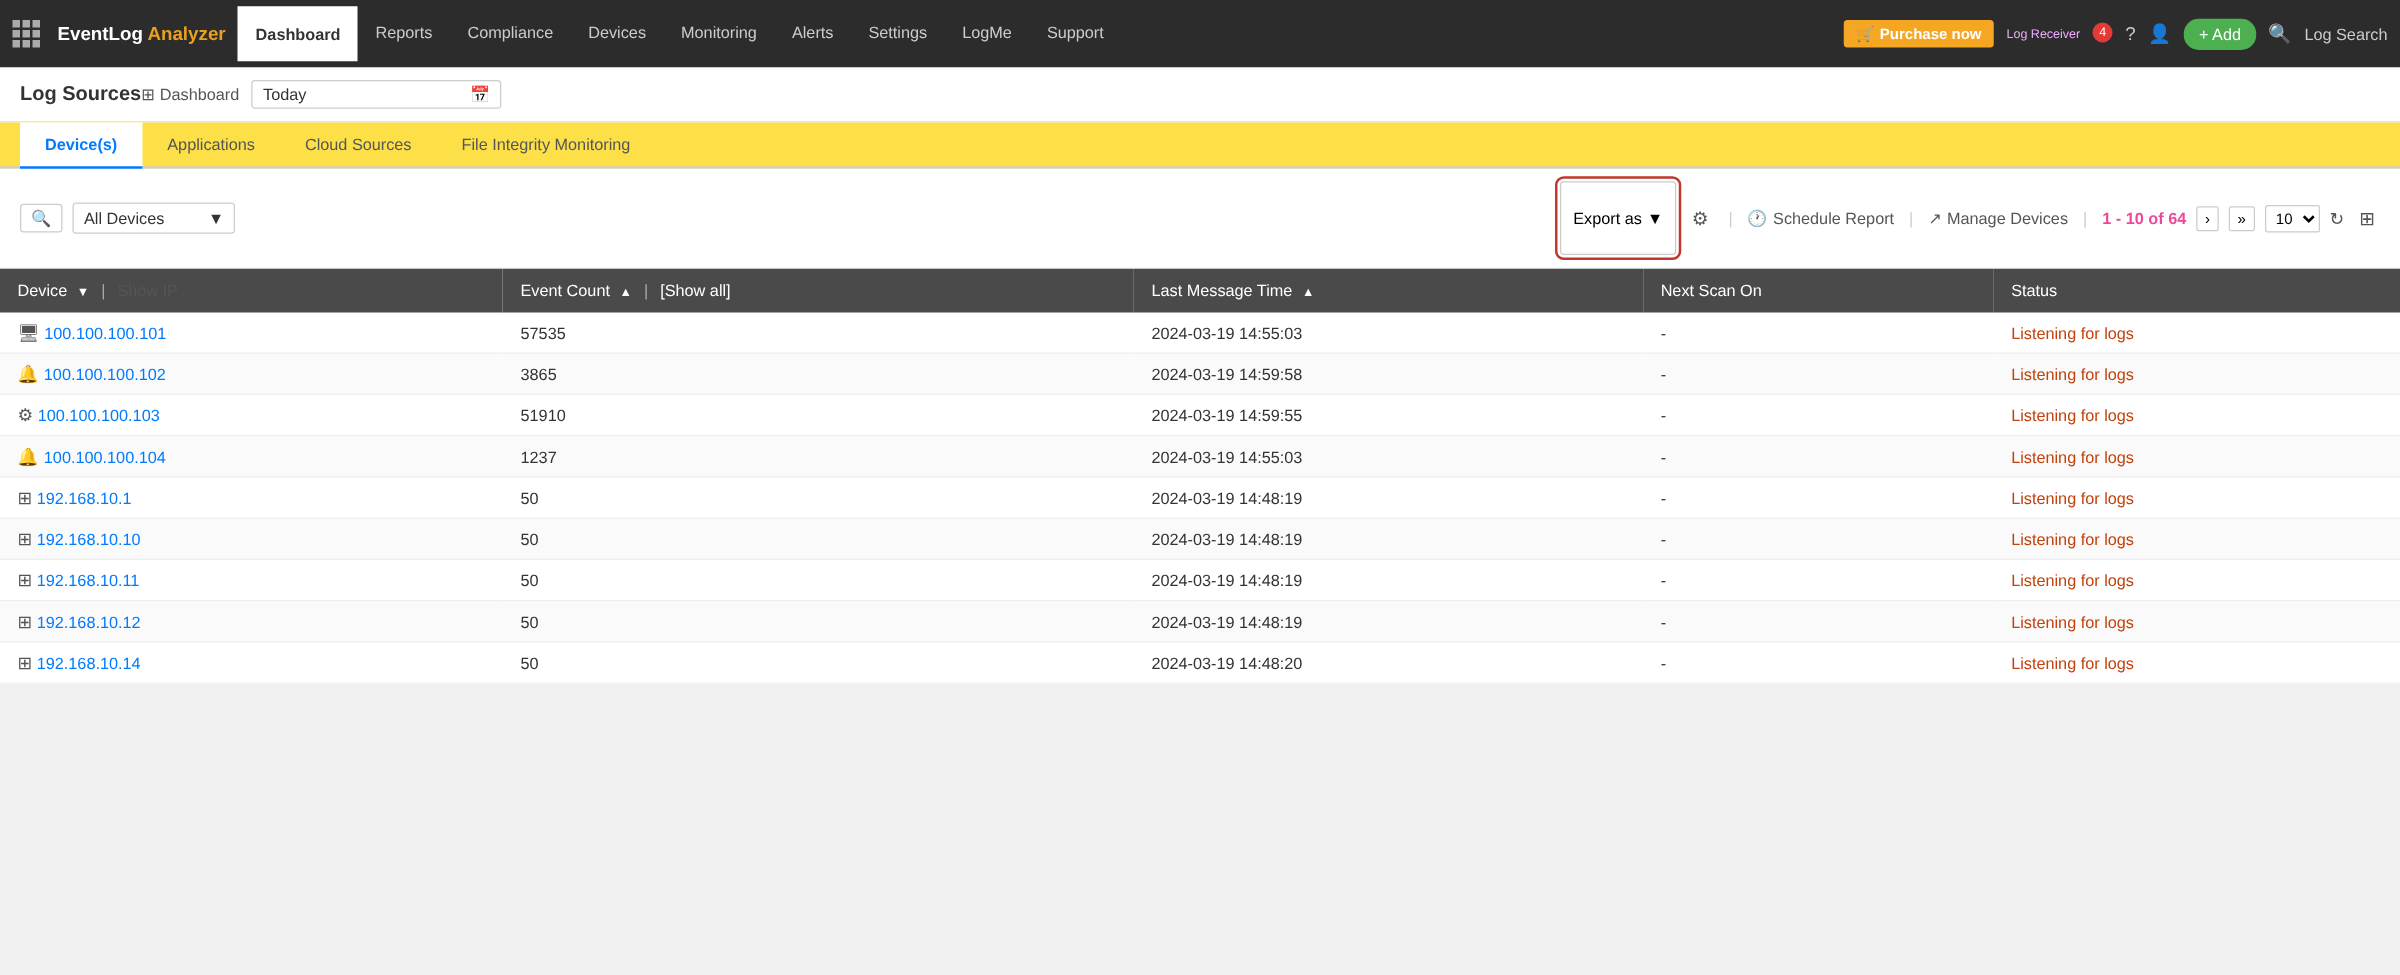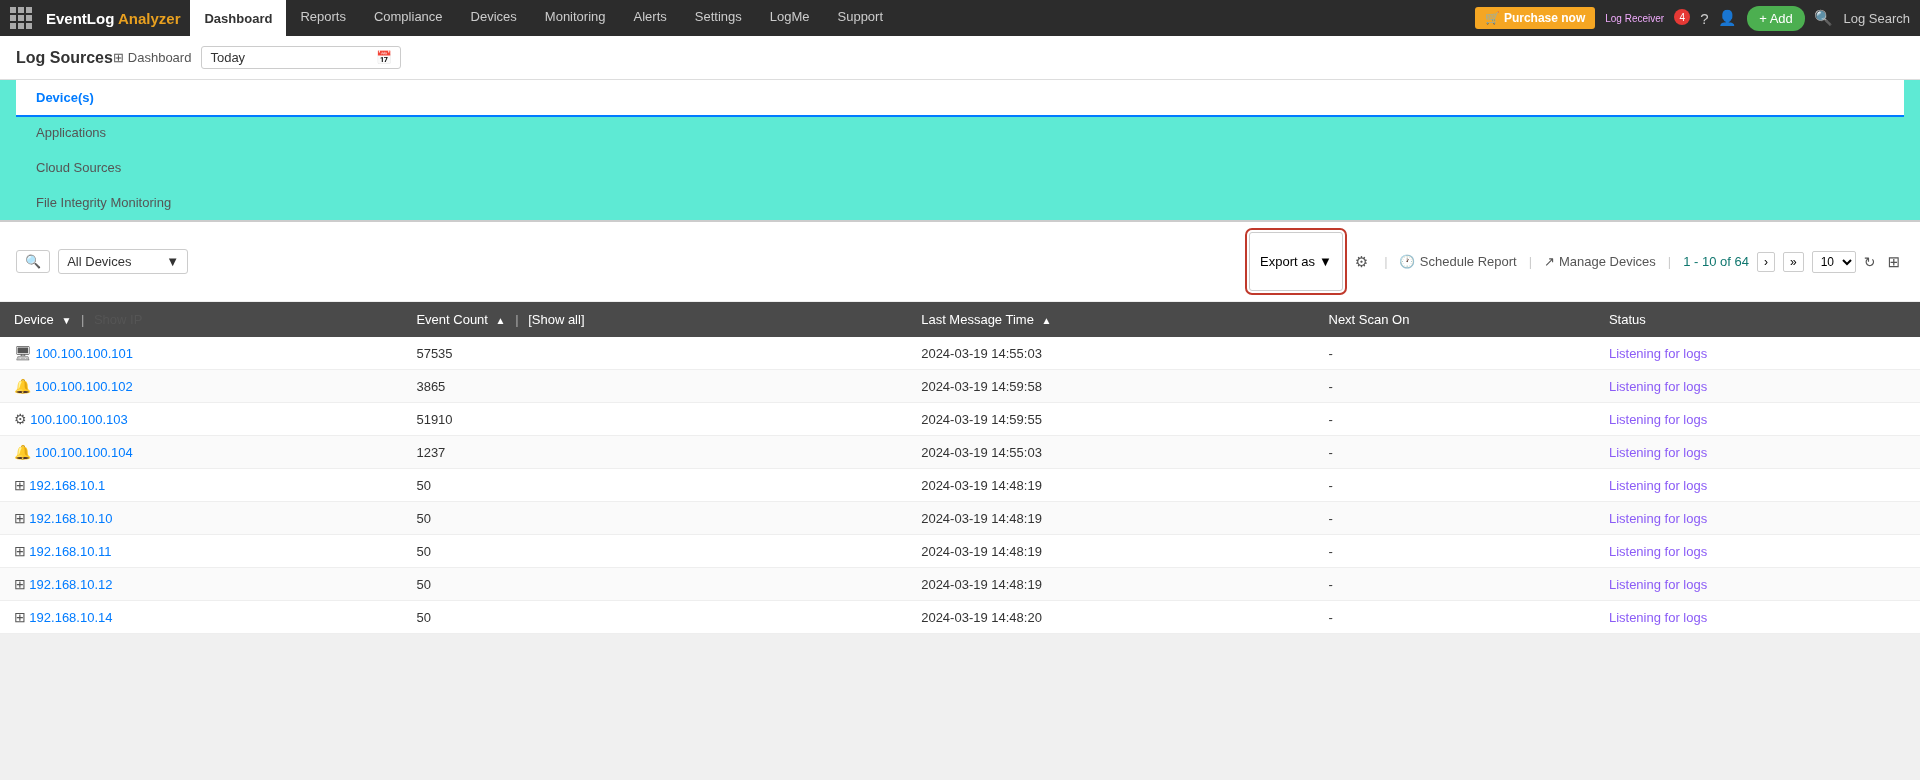--- a/index.html
+++ b/index.html
@@ -3,21 +3,21 @@
   <meta charset="utf-8">
   <style>
     * { box-sizing: border-box; margin: 0; padding: 0; }
     body { font-family: Arial, sans-serif; font-size: 13px; background: #f0f0f0; color: #333; }
 
     
     .top-nav {
       background: #2c2c2c;
       display: flex;
       align-items: center;
-      height: 36px;
+      height: 54px;
       padding: 0 10px;
       gap: 0;
     }
     .top-nav .logo-area {
       display: flex;
       align-items: center;
       gap: 8px;
       margin-right: 10px;
     }
     .grid-icon {
@@ -150,25 +150,24 @@
     }
 
     
     .content-area {
       background: #f5f5f5;
       padding: 0;
     }
 
     
     .tabs-bar {
-      background: #5eead4;
+      background: #fde047;
       display: flex;
       border-bottom: 2px solid #ccc;
       padding: 0 16px;
-      flex-direction: column;
     }
     .tab-item {
       padding: 10px 20px;
       cursor: pointer;
       font-size: 13px;
       color: #555;
       border-bottom: 2px solid transparent;
       margin-bottom: -2px;
     }
     .tab-item.active {
@@ -244,21 +243,21 @@
       background: transparent;
       border: none;
       color: #555;
       cursor: pointer;
       font-size: 13px;
       display: flex;
       align-items: center;
       gap: 4px;
     }
     .separator { color: #ccc; padding: 0 4px; }
-    .pagination-info { color: #0f766e; font-size: 13px; }
+    .pagination-info { color: #ec4899; font-size: 13px; font-weight: bold; }
     .page-nav-btn {
       background: transparent;
       border: 1px solid #ccc;
       border-radius: 2px;
       padding: 2px 6px;
       cursor: pointer;
       font-size: 12px;
     }
     .per-page-select {
       border: 1px solid #ccc;
@@ -305,21 +304,21 @@
     .data-table tbody td {
       padding: 8px 14px;
       font-size: 13px;
     }
     .device-link {
       color: #007bff;
       text-decoration: none;
       cursor: pointer;
     }
     .status-listening {
-      color: #8b5cf6;
+      color: #c2410c;
     }
     .os-icon {
       font-size: 14px;
       color: #555;
     }
     .show-ip-col {
       color: #555;
     }
 
     

